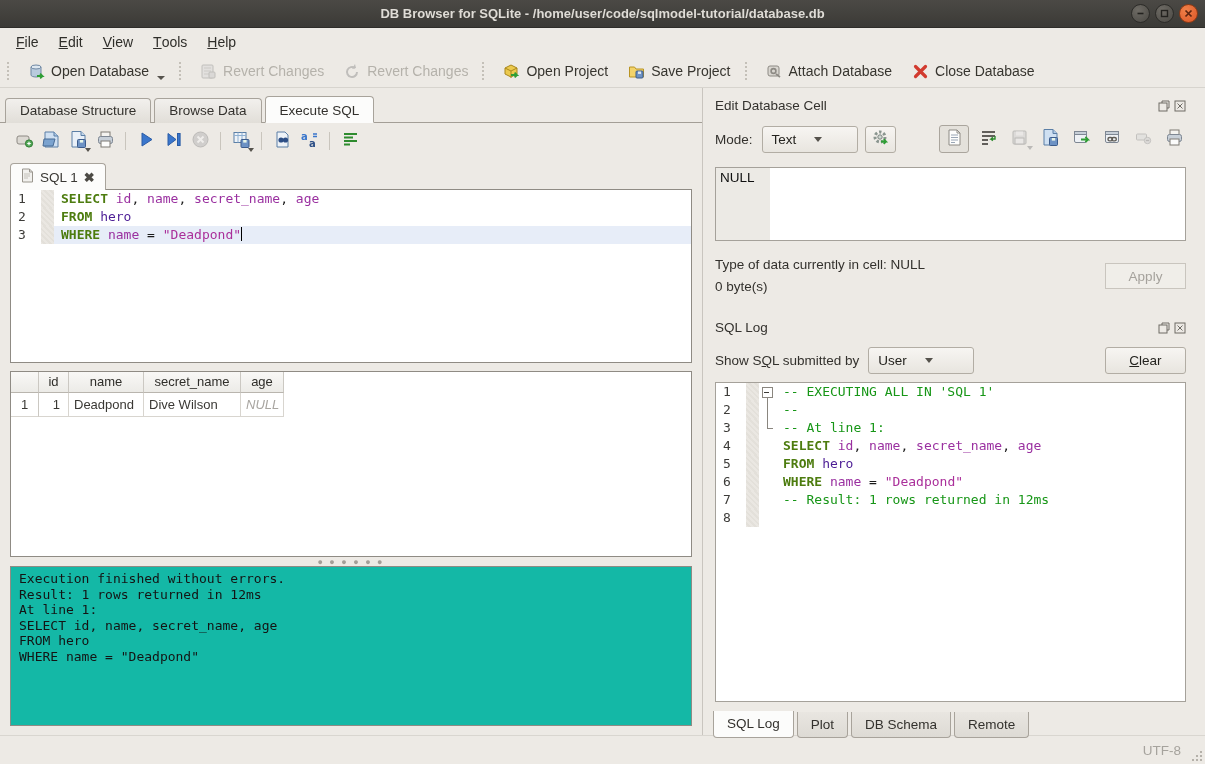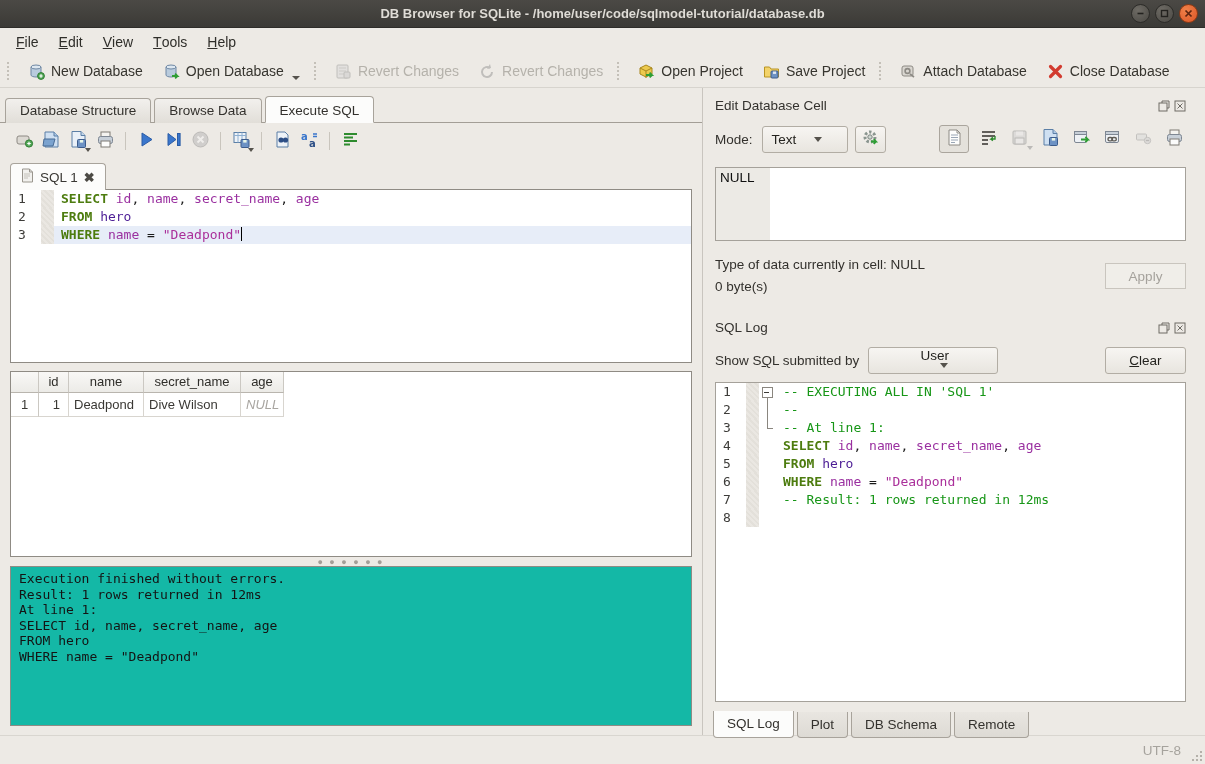--- a/index.html
+++ b/index.html
@@ -186,31 +186,20 @@
   <div class="menubar" id="menubar">
       <div class="menu-item"><u>F</u>ile</div>
       <div class="menu-item"><u>E</u>dit</div>
       <div class="menu-item"><u>V</u>iew</div>
       <div class="menu-item"><u>T</u>ools</div>
       <div class="menu-item"><u>H</u>elp</div>
     </div>
 
   <div class="toolbar" id="main-toolbar">
       <div class="tb-handle"></div>
-      <button class="tb-btn">
-        <span class="ico">
-          <svg width="17" height="17" viewBox="0 0 17 17">
-            <path d="M3 4v8c0 1.2 2.3 2 5 2s5-.8 5-2V4" fill="#b9cbdd" stroke="#6e87a3"></path>
-            <ellipse cx="8" cy="4" rx="5" ry="2" fill="#dde7f0" stroke="#6e87a3"></ellipse>
-            <circle cx="13" cy="13" r="3.4" fill="#53a757" stroke="#2e7d32"></circle>
-            <path d="M13 11.3v3.4M11.3 13h3.4" stroke="#fff" stroke-width="1.2"></path>
-          </svg>
-        </span>
-        <span>New Database</span>
-      </button>
       <button class="tb-btn">
         <span class="ico">
           <svg width="17" height="17" viewBox="0 0 17 17">
             <path d="M3 4v8c0 1.2 2.3 2 5 2s5-.8 5-2V4" fill="#b9cbdd" stroke="#6e87a3"></path>
             <ellipse cx="8" cy="4" rx="5" ry="2" fill="#dde7f0" stroke="#6e87a3"></ellipse>
             <path d="M9 13h5.5l-2.4-2.4M14.5 13l-2.4 2.4" stroke="#2f9e35" stroke-width="1.8" fill="none"></path>
           </svg>
         </span>
         <span>Open Database</span>
         <span class="tb-caret"></span>
@@ -431,21 +420,21 @@
               <svg width="12" height="12" viewBox="0 0 12 12">
                 <rect x="1" y="1" width="10" height="10" fill="none" stroke="#6e6b65"></rect>
                 <path d="M3.5 3.5l5 5M8.5 3.5l-5 5" stroke="#6e6b65"></path>
               </svg>
             </span>
         </span>
       </div>
 
       <div class="ctl-row">
         <span class="ctl-label">Mode:</span>
-        <div class="select" style="width:86px; margin-left:9px;">
+        <div class="select" style="width:96px; margin-left:9px;">
           <span>Text</span>
           <span class="sel-caret"></span>
         </div>
         <div class="sq-btn" style="width:31px; margin-left:7px;">
           <span class="ico"><svg width="17" height="17" viewBox="0 0 17 17">
                 <circle cx="8" cy="8" r="5" fill="none" stroke="#8a958f" stroke-width="3" stroke-dasharray="2.4 2"></circle>
                 <circle cx="8" cy="8" r="2.2" fill="#cfd6d1" stroke="#7a857f"></circle>
                 <path d="M9 12.5h5l-2.3-2.3M14 12.5l-2.3 2.3" stroke="#2f9e35" stroke-width="1.8" fill="none"></path>
               </svg></span>
         </div>
@@ -537,21 +526,21 @@
               <svg width="12" height="12" viewBox="0 0 12 12">
                 <rect x="1" y="1" width="10" height="10" fill="none" stroke="#6e6b65"></rect>
                 <path d="M3.5 3.5l5 5M8.5 3.5l-5 5" stroke="#6e6b65"></path>
               </svg>
             </span>
         </span>
       </div>
 
       <div class="ctl-row">
         <span class="ctl-label" id="filter-label">Show S<u>Q</u>L submitted by</span>
-        <div class="select" style="width:130px; margin-left:9px;flex-direction:column;">
+        <div class="select" style="width:106px; margin-left:9px;">
           <span>User</span>
           <span class="sel-caret"></span>
         </div>
         <div class="clear-btn" id="clear-btn"><u>C</u>lear</div>
       </div>
 
       <div class="log-box" id="log-editor">
           <div class="ed-line"><span class="ed-num">1</span><span class="ed-strip"></span><span class="ed-fold fold-minus"><span class="tail"></span></span><span class="ed-code"><span class="tok cm">-- EXECUTING ALL IN 'SQL 1'</span></span></div>
           <div class="ed-line"><span class="ed-num">2</span><span class="ed-strip"></span><span class="ed-fold fold-line"></span><span class="ed-code"><span class="tok cm">--</span></span></div>
           <div class="ed-line"><span class="ed-num">3</span><span class="ed-strip"></span><span class="ed-fold fold-end"></span><span class="ed-code"><span class="tok cm">-- At line 1:</span></span></div>

